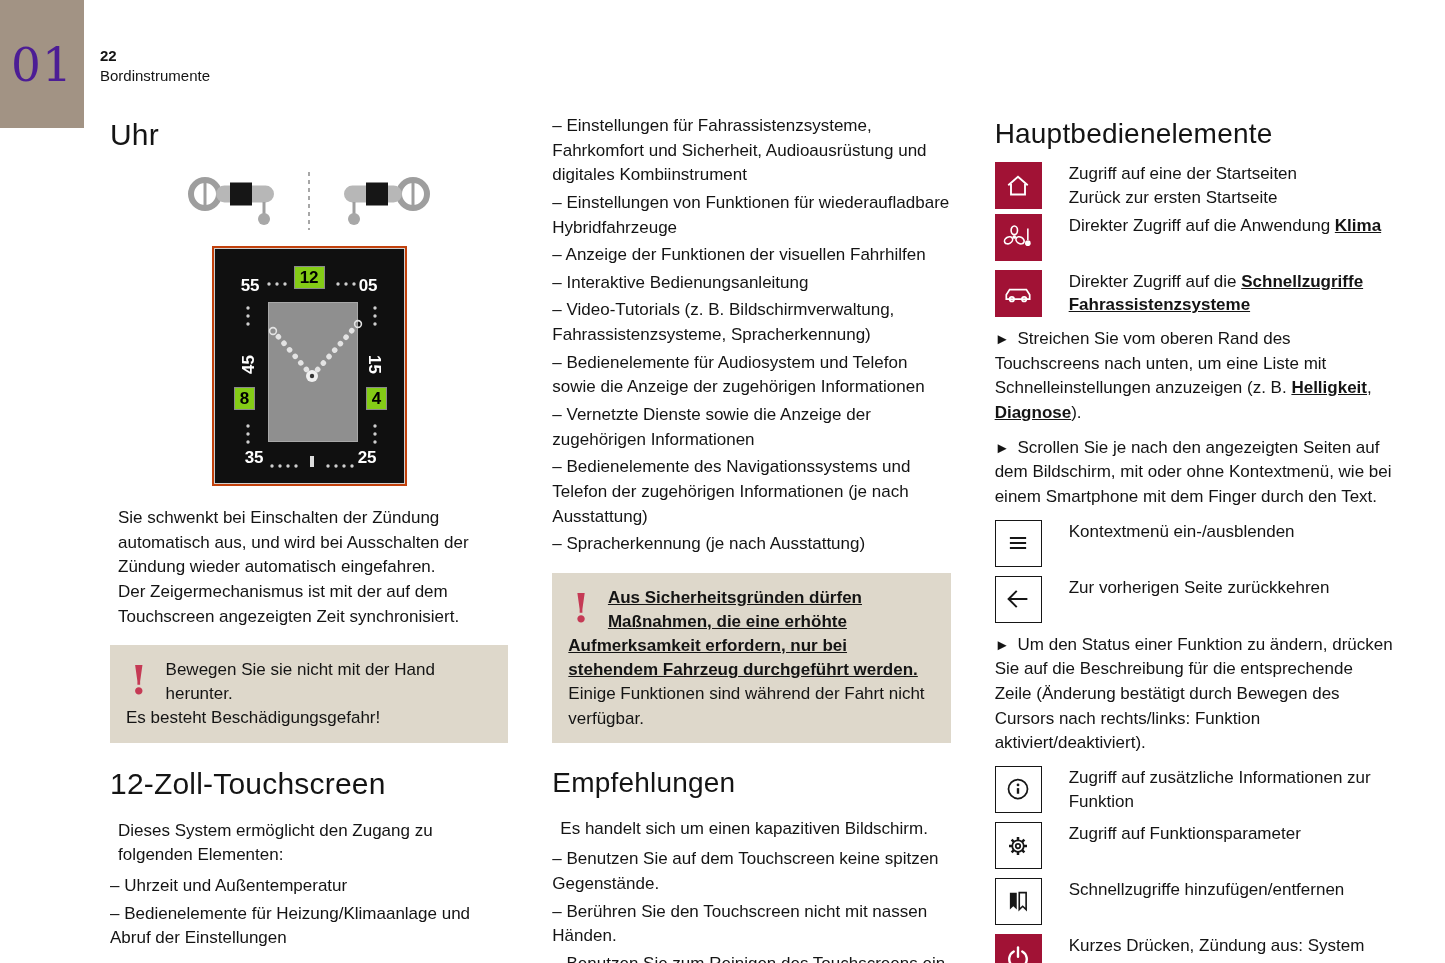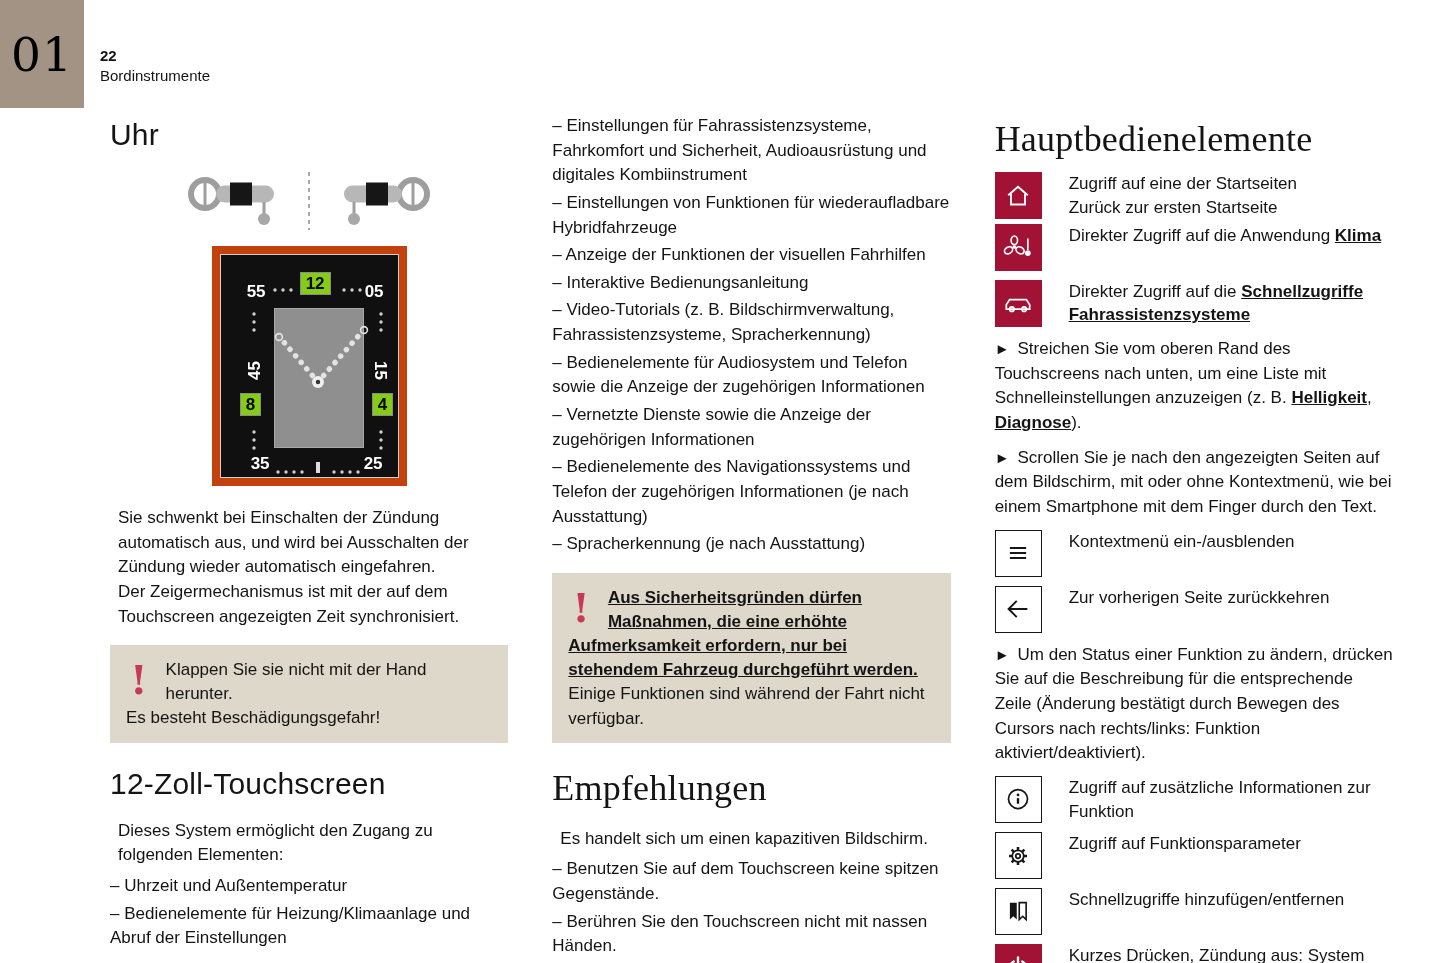--- a/index.html
+++ b/index.html
@@ -10,47 +10,47 @@
   }
   *{box-sizing:border-box;}
   html,body{margin:0;padding:0;}
   body{
     width:1445px;height:963px;overflow:hidden;background:#fff;color:#141414;
     font-family:"Liberation Sans","DejaVu Sans",sans-serif;font-size:17px;
   }
   
   .header{position:relative;height:100px;}
   .badge{
-    position:absolute;left:0;top:0;width:84px;height:108px;background:var(--badge_taupe);
-    color:#000000;font-family:"DejaVu Serif","Liberation Serif",serif;font-size:47px;
+    position:absolute;left:0;top:0;width:84px;height:128px;background:var(--badge_taupe);
+    color:#4c1d95;font-family:"DejaVu Serif","Liberation Serif",serif;font-size:47px;
     display:flex;align-items:center;justify-content:center;letter-spacing:1px;
   }
   .head-meta{position:absolute;left:100px;top:46px;line-height:1.3;}
   .pagenum{font-weight:bold;font-size:15px;}
   .section{font-size:15px;}
   
   .content{display:grid;grid-template-columns:1fr 1fr 1fr;column-gap:44px;padding:14px 52px 0 110px;}
   h1,h2{font-weight:500;font-size:30px;margin:4px 0 18px;letter-spacing:.2px;}
-  h2.mid{font-size:36px;font-family:Liberation Serif, serif;}
+  h2.mid{font-size:28px;}
   p{margin:0 8px 6px;line-height:1.45;}
   .pre{white-space:pre-line;}
   .li{margin:0 0 3px;}
   .gap-top{margin-top:11px;}
   
   .warnbox{background:var(--warning_bg);padding:13px 16px 12px;margin:16px 0 24px;overflow:hidden;}
   .excl{
     float:left;font-family:"DejaVu Serif","Liberation Serif",serif;font-weight:bold;
     font-size:40px;line-height:.95;color:var(--exclaim_red);margin:3px 18px 4px 4px;
   }
   .warnbox p{margin:0;line-height:1.42;}
   
   .clock-fig{margin:4px 0 20px;display:flex;flex-direction:column;align-items:center;gap:14px;}
   .clock{
     position:relative;width:195px;height:240px;background:#101010;
-    border:8px solid #c2410c;box-shadow:0 0 0 1px #cfcfcf inset;
+    border:2px solid #c2410c;box-shadow:0 0 0 1px #cfcfcf inset;
   }
   .clock .inner{position:absolute;left:54px;top:54px;width:90px;height:140px;background:#8f8f8f;border:1px solid #a8a8a8;}
   .cn{position:absolute;color:#fff;font-weight:bold;font-size:17px;line-height:1;}
   .cnb{position:absolute;background:#84cc16;color:#000;font-weight:bold;font-size:17px;line-height:1;padding:2px 5px;border:1px solid #8a8a8a;}
   .rotL{transform:rotate(-90deg);}
   .rotR{transform:rotate(90deg);}
   .hands{position:absolute;left:0;top:0;}
   
   .hb-row{display:flex;gap:27px;margin:0 0 9px;align-items:flex-start;}
   .icon-box{width:47px;height:47px;flex:0 0 47px;display:flex;align-items:center;justify-content:center;}
@@ -147,21 +147,21 @@
         <span class="cn" style="left:31px;top:201px">35</span>
         <span class="cn" style="left:144px;top:201px">25</span>
       </div>
     </figure>
 
     <p class="pre">Sie schwenkt bei Einschalten der Zündung automatisch aus, und wird bei Ausschalten der Zündung wieder automatisch eingefahren.
 Der Zeigermechanismus ist mit der auf dem Touchscreen angezeigten Zeit synchronisiert.</p>
 
     <div class="warnbox">
       <span class="excl">!</span>
-      <p>Klappen Sie sie nicht mit der Hand herunter.</p>
+      <p>Bewegen Sie sie nicht mit der Hand herunter.</p>
       <p>Es besteht Beschädigungsgefahr!</p>
     </div>
 
     <h2 class="gap-top">12-Zoll-Touchscreen</h2>
     <p>Dieses System ermöglicht den Zugang zu folgenden Elementen:</p>
     <p class="li">–  Uhrzeit und Außentemperatur</p>
     <p class="li">–  Bedienelemente für Heizung/Klimaanlage und Abruf der Einstellungen</p>
   </section>
 
   <section>

